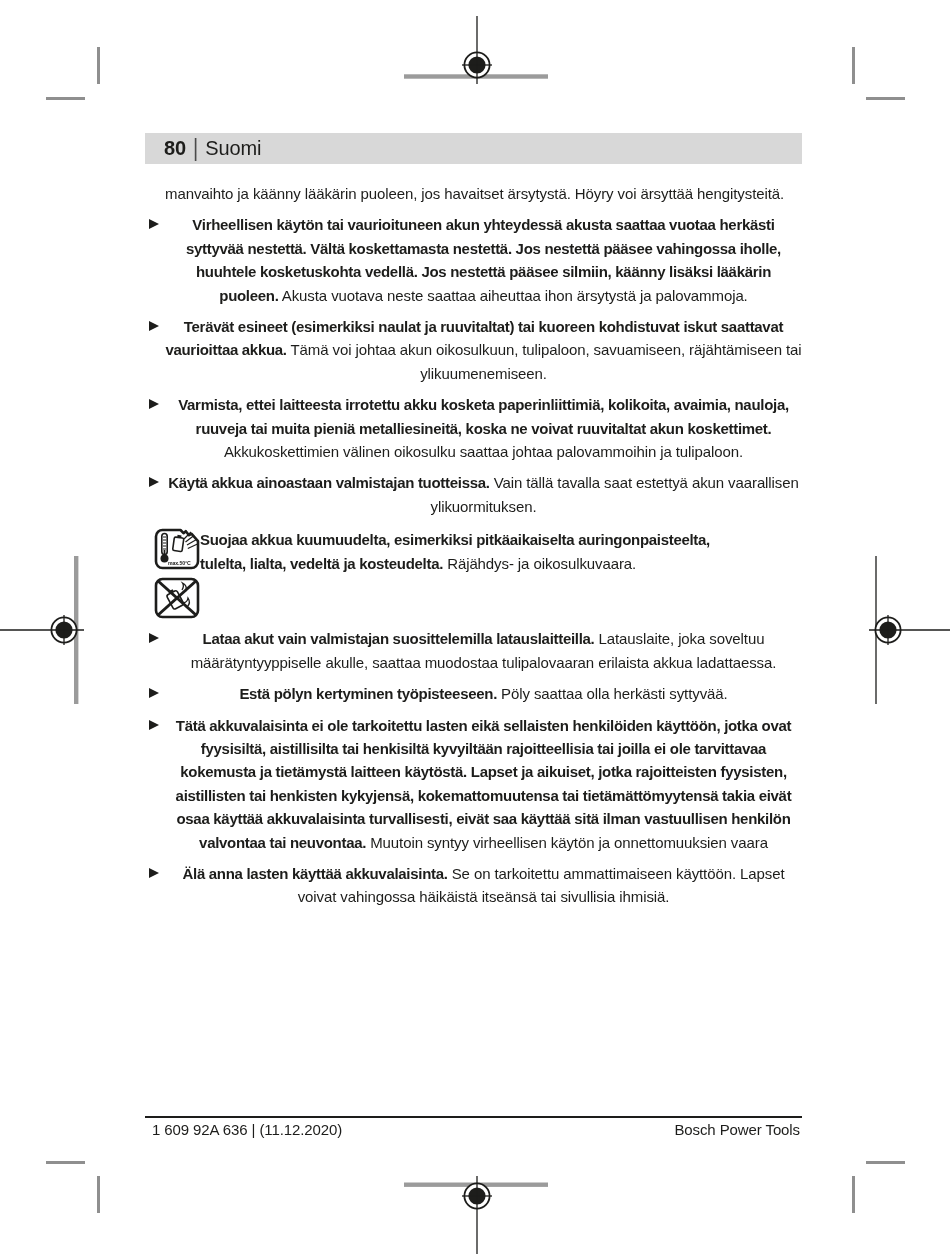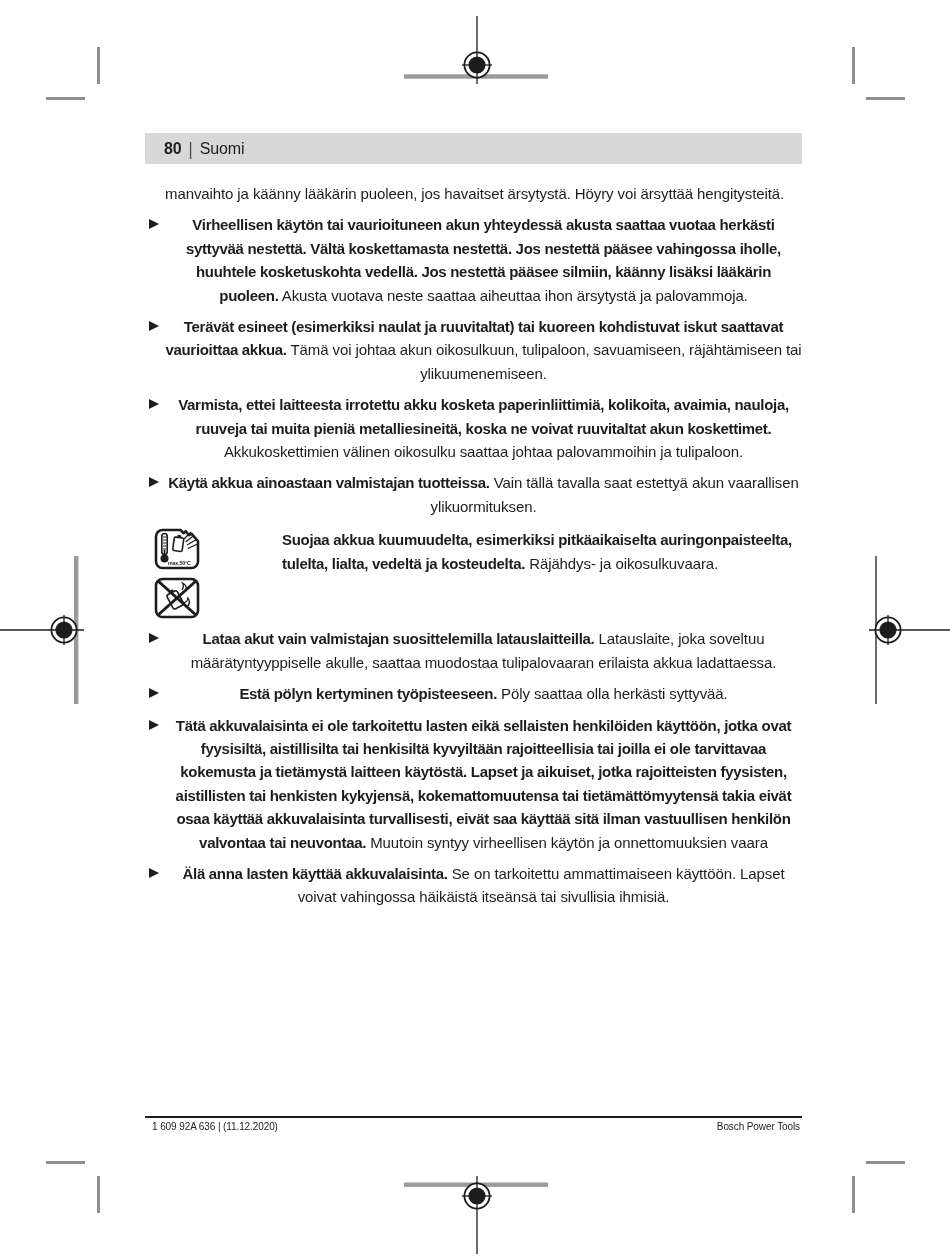--- a/index.html
+++ b/index.html
@@ -12,21 +12,21 @@
   
   .cm{position:absolute;background:#8f8f8f;}
   .cm.v{width:2.5px;height:37px;}
   .cm.h{width:39px;height:2.5px;}
   .regmark{position:absolute;}
   
   .header-bar{
     position:absolute;left:145px;top:133px;width:657px;height:31px;
     background:#d8d8d8;display:flex;align-items:center;
     padding-left:19px;box-sizing:border-box;
-    font-size:16px;letter-spacing:-0.1px;
+    font-size:20px;letter-spacing:-0.1px;
   }
   .header-bar .num{font-weight:bold;}
   .header-bar .sep{margin:0 7px;color:#4a4a4a;font-weight:400;transform:scaleY(1.15);}
   
   .content{
     position:absolute;left:150px;top:164px;width:652px;
     font-size:15px;line-height:23.4px;letter-spacing:-0.1px;
   }
   .content b,.seg-bold{font-weight:bold;letter-spacing:-0.3px;}
   .intro{margin:18px 0 0 15px;}
@@ -35,27 +35,27 @@
   .tri{
     position:absolute;left:-1px;top:6px;width:0;height:0;
     border-top:5.5px solid transparent;border-bottom:5.5px solid transparent;
     border-left:10px solid #1d1d1b;
   }
   .seg-rest::before{content:" ";}
   
   .icon-note{display:flex;margin-top:10px;margin-left:4px;}
   .icon-col{display:flex;flex-direction:column;gap:7px;width:46px;flex:none;}
   .icon-col svg{display:block;}
-  .icon-note-text{margin-left:82px;width:518px;}
+  .icon-note-text{width:518px;}
   
   .footer-rule{position:absolute;left:145px;top:1116px;width:657px;height:1.7px;background:#1d1d1b;}
   .footer{
     position:absolute;left:145px;top:1121px;width:657px;
     display:flex;justify-content:space-between;
-    font-size:10px;letter-spacing:-0.1px;
+    font-size:15px;letter-spacing:-0.1px;
     padding:0 2px 0 7px;box-sizing:border-box;
   }
 </style>
 </head>
 <body>
 
 <div class="cm v" style="left:97px;top:47px;"></div>
 <div class="cm h" style="left:46px;top:97px;"></div>
 <div class="cm v" style="left:852px;top:47px;"></div>
 <div class="cm h" style="left:866px;top:97px;"></div>

